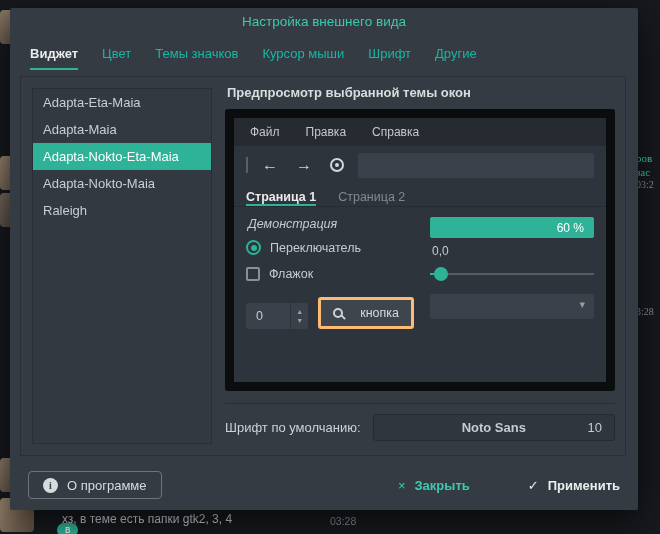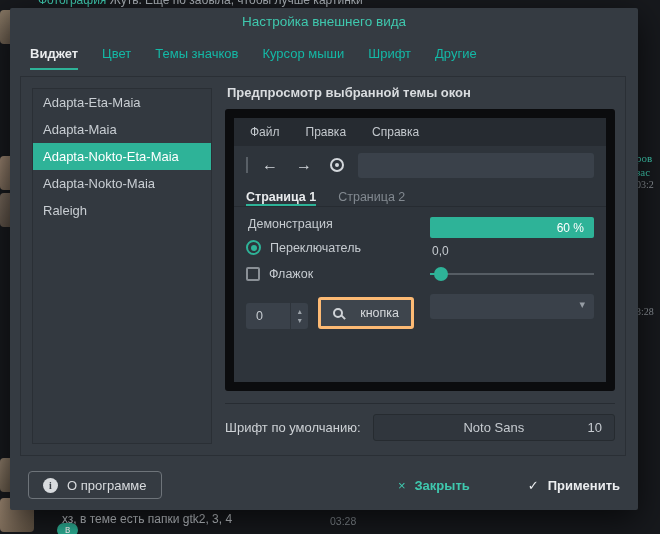--- a/index.html
+++ b/index.html
@@ -59,21 +59,21 @@
   .tb-record { width:14px; height:14px; border:2px solid #d3d7db; border-radius:50%; margin-right:14px; position:relative; }
   .tb-record::after { content:""; position:absolute; left:3px; top:3px; width:4px; height:4px; border-radius:50%; background:#d3d7db; }
   .tb-entry { flex:1; height:25px; background:#3a414a; border-radius:3px; }
 
   .p-tabs { flex:none; display:flex; gap:22px; padding:6px 0 0 12px; border-bottom:1px solid #262b31; font-size:12.5px; }
   .p-tab { color:#828990; }
   .p-tab.active { color:#e9ebed; font-weight:700; border-bottom:2px solid #2eb398; }
 
   .p-body { flex:1; display:flex; gap:16px; padding:10px 12px 12px; }
   .p-left { flex:none; width:168px; font-size:12.5px; color:#c6cbd0; }
-  .group-label { margin-left:2px; }
+  .group-label { margin-left:2px;font-style:italic; }
   .radio-row, .check-row { display:flex; align-items:center; gap:9px; }
   .radio-row { margin-top:9px; }
   .check-row { margin-top:12px; }
   .radio { width:15px; height:15px; border:2px solid #2eb398; border-radius:50%; position:relative; flex:none; }
   .radio::after { content:""; position:absolute; left:2.5px; top:2.5px; width:6px; height:6px; border-radius:50%; background:#2eb398; }
   .checkbox { width:14px; height:14px; border:2px solid #8a9096; border-radius:2px; flex:none; }
   .spin-btn-row { margin-top:16px; display:flex; gap:10px; align-items:flex-end; }
   .spin { position:relative; width:80px; height:26px; background:#3a414a; border-radius:3px; }
   .spin-value { position:absolute; left:10px; top:0; line-height:26px; color:#c6cbd0; }
   .spin-arrows { position:absolute; right:0; top:0; bottom:0; width:18px; border-left:1px solid #2e343b;
@@ -92,46 +92,40 @@
   .slider { position:relative; height:14px; margin-top:9px; }
   .slider-track { position:absolute; left:0; right:0; top:6px; height:2px; background:#565d64; }
   .slider-fill  { position:absolute; left:0; width:11px; top:6px; height:2px; background:#2eb398; }
   .slider-handle{ position:absolute; left:4px; top:0; width:14px; height:14px; border-radius:50%; background:#2eb398; }
   .combo { position:relative; margin-top:13px; height:25px; background:#3a414a; border-radius:3px; }
   .combo-caret { position:absolute; right:9px; top:4px; font-size:11px; color:#969da4; }
 
   .sep { margin-top:12px; border-top:1px solid #272c32; }
   .font-row { margin-top:10px; display:flex; align-items:center; gap:12px; font-size:13px; color:#ced2d6; }
   .font-field { position:relative; flex:1; height:27px; background:#30363d; border:1px solid #262b30; border-radius:3px; }
-  .font-name { position:absolute; left:0; right:0; text-align:center; line-height:25px; color:#c6cbd0; }
+  .font-name { position:absolute; left:0; right:0; text-align:center; line-height:25px; color:#c6cbd0;font-weight:bold; }
   .font-size { position:absolute; right:12px; top:0; line-height:25px; color:#c6cbd0; }
 
   .actions { position:absolute; left:18px; right:18px; bottom:10px; height:30px; display:flex; align-items:center; }
   .about-btn { display:flex; align-items:center; gap:9px; height:28px; padding:0 14px;
                border:1px solid #6e747a; border-radius:4px; color:#d8dbde; font-size:13px; background:transparent; }
   .info-icon { width:15px; height:15px; border-radius:50%; background:#d8dbde; color:#353b42;
                font-size:10px; font-weight:700; text-align:center; line-height:15px;
                font-family:"Liberation Serif", serif; flex:none; }
   .spacer { flex:1; }
   .flat-btn { display:flex; align-items:center; gap:9px; font-size:13px; font-weight:700; background:none; border:none; }
   .close-btn { color:#3fc8ae; }
   .apply-btn { color:#eceef0; margin-left:58px; }
   .flat-btn .ic { font-size:13px; font-weight:400; }
 </style>
 </head>
 <body>
 
 <div id="screen">
 
-  <div class="bg-topline">
-    <span class="inner">
-      <span class="nm">Фотография</span>
-      <span class="tx">Жуть. Еще по забыла, чтобы лучше картинки</span>
-    </span>
-  </div>
   <div class="bg-avatar av1"></div>
   <div class="bg-avatar av2"></div>
   <div class="bg-avatar av3"></div>
   <div class="bg-avatar av4"></div>
   <div class="bg-avatar av5"></div>
   <div class="bg-right frag-teal" style="top:152px;">ров</div>
   <div class="bg-right frag-teal" style="top:166px;">зас</div>
   <div class="bg-right frag-grey" style="top:179px;">03:2</div>
   <div class="bg-right frag-grey" style="top:306px;">3:28</div>
   <div class="bg-bottom-msg">хз, в теме есть папки gtk2, 3, 4</div>

